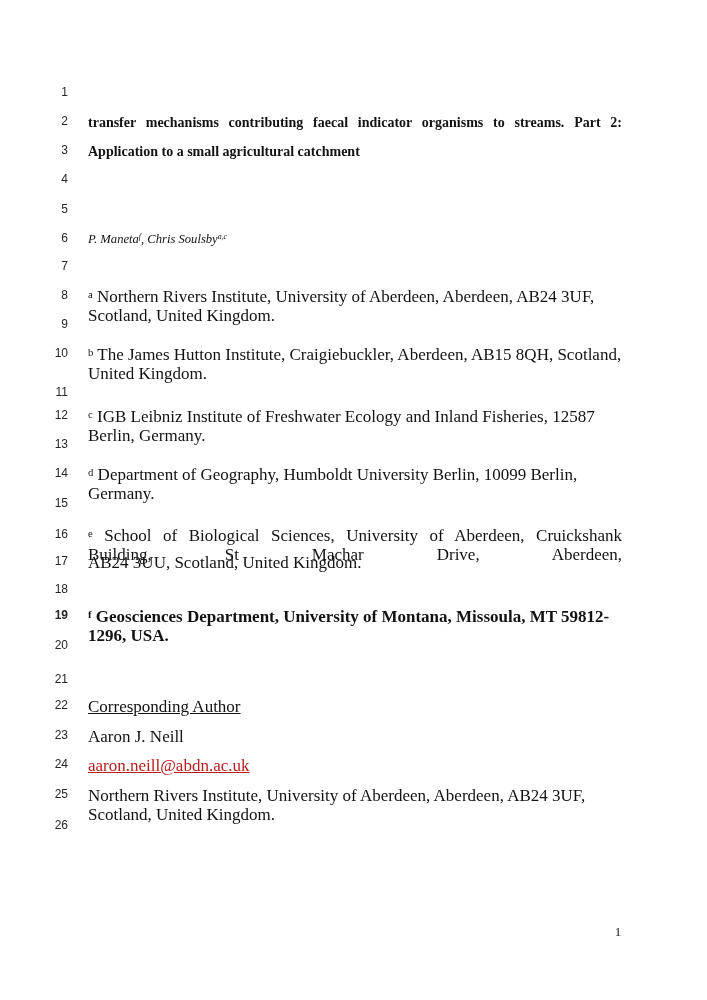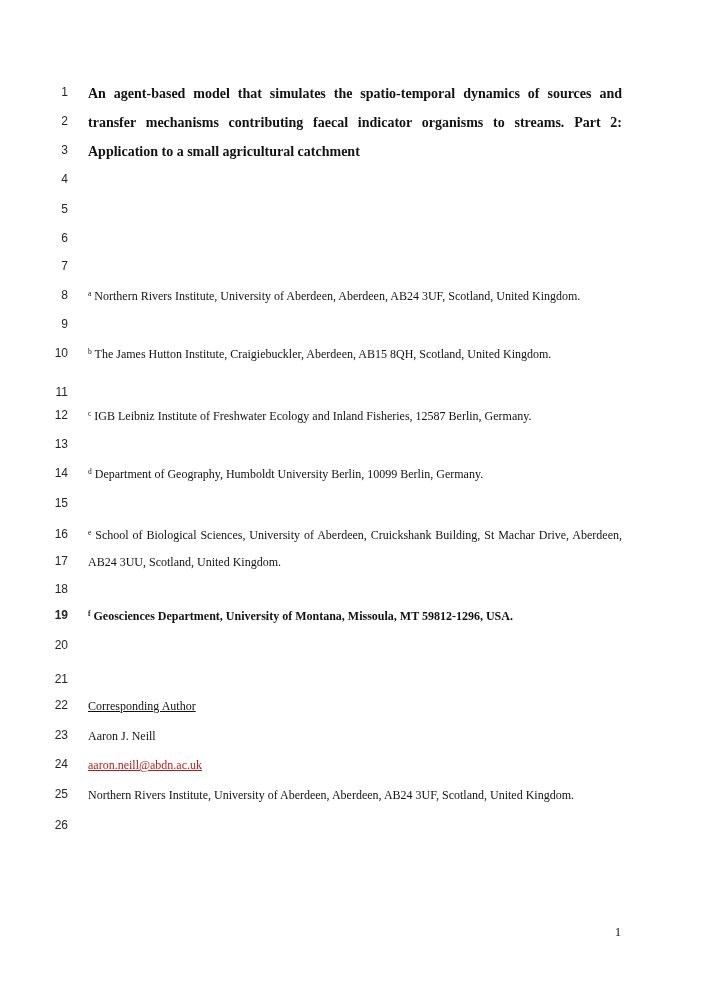--- a/index.html
+++ b/index.html
@@ -28,21 +28,21 @@
     text-align: right;
     font-family: "Liberation Sans", sans-serif;
     font-size: 12px;
     color: #262626;
   }
   .txt {
     position: absolute;
     left: 88px;
     width: 534px;
     font-family: "Liberation Serif", serif;
-    font-size: 12px;
+    font-size: 17px;
     line-height: 19px;
     color: #121212;
   }
   .txt sup {
     font-size: 0.63em;
     line-height: 0;
     vertical-align: 4px;
   }
   .row.title .txt {
     font-weight: 700;
@@ -74,38 +74,38 @@
     color: #222222;
   }
 </style>
 </head>
 <body>
 
 <div class="page">
   <div class="lines">
       <div class="row title justify" style="top: 84px;">
         <span class="num">1</span>
-        <div class="txt">An agent-based model that simulates the spatio-temporal dynamics of sources and</div>
       </div>
       <div class="row title justify" style="top: 113px;">
         <span class="num">2</span>
         <div class="txt">transfer mechanisms contributing faecal indicator organisms to streams. Part 2:</div>
       </div>
       <div class="row title" style="top: 142px;">
         <span class="num">3</span>
         <div class="txt">Application to a small agricultural catchment</div>
       </div>
       <div class="row blank" style="top: 171px;">
         <span class="num">4</span>
       </div>
       <div class="row authors justify" style="top: 201px;">
         <span class="num">5</span>
       </div>
       <div class="row authors" style="top: 230px;">
         <span class="num">6</span>
+        <div class="txt"><span>P. Maneta</span><sup>f</sup><span>, Chris Soulsby</span><sup>a,c</sup></div>
       </div>
       <div class="row blank" style="top: 258px;">
         <span class="num">7</span>
       </div>
       <div class="row affil" style="top: 287px;">
         <span class="num">8</span>
         <div class="txt"><sup>a</sup><span> Northern Rivers Institute, University of Aberdeen, Aberdeen, AB24 3UF, Scotland, United Kingdom.</span></div>
       </div>
       <div class="row blank" style="top: 316px;">
         <span class="num">9</span>

